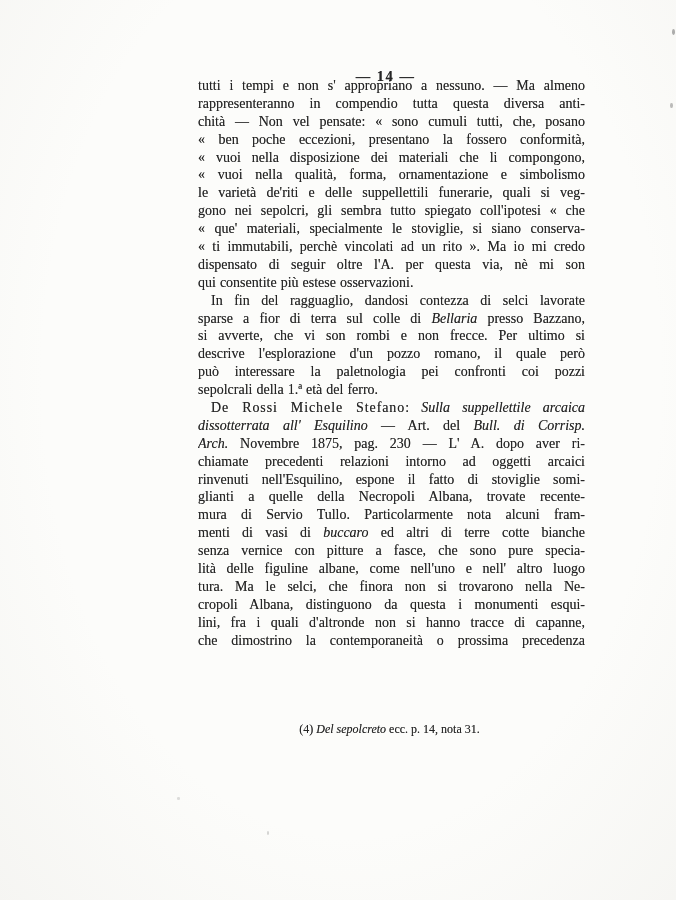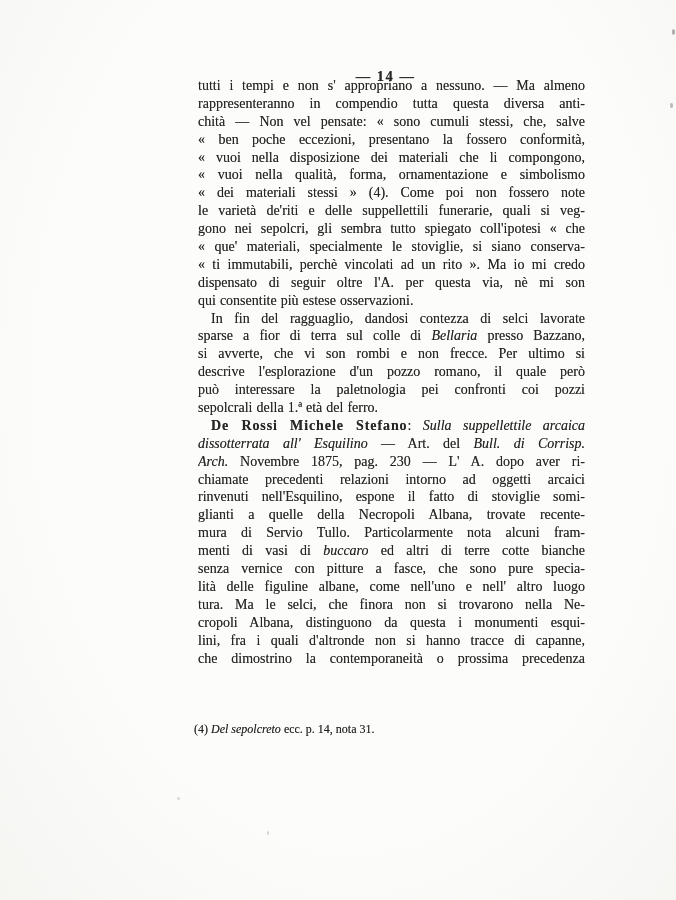--- a/index.html
+++ b/index.html
@@ -48,30 +48,31 @@
     line-height: 17.9px;
     overflow: hidden;
     text-align: justify;
     text-align-last: justify;
     word-spacing: 0.5px;
     margin-left: 12px;
   }
   .line.par-end { text-align-last: left; }
   .line.indent { text-indent: 13px; }
   .seg-italic { font-style: italic; }
-  .seg-bold { font-weight: bold; letter-spacing: 0.9px; }
+  .seg-bold { font-weight: normal; letter-spacing: 0.9px; }
   .footnote {
     position: absolute;
     top: 722px;
     left: 186px;
     width: 399px;
     font-size: 12px;
     line-height: 15px;
     text-indent: 8px;
     text-shadow: 0 0 0.5px rgba(30,30,30,0.5);
+    text-align: center;
   }
   .speck {
     position: absolute;
     background: #6f6f6f;
     border-radius: 45%;
     pointer-events: none;
   }
   .speck-1 { left: 672px; top: 29px;  width: 3px; height: 6px; opacity: 0.55; }
   .speck-2 { left: 670px; top: 103px; width: 3px; height: 5px; opacity: 0.45; }
   .speck-3 { left: 177px; top: 797px; width: 3px; height: 3px; opacity: 0.22; }
@@ -81,25 +82,24 @@
 <body>
 
 <div class="vignette"></div>
 
 <div class="page-number">— 14 —</div>
 
 <div class="text-block">
     <div class="paragraph">
       <div class="line"><span class="seg-regular">tutti i tempi e non s' appropriano a nessuno. — Ma almeno</span></div>
       <div class="line"><span class="seg-regular">rappresenteranno in compendio tutta questa diversa anti-</span></div>
-      <div class="line"><span class="seg-regular">chità — Non vel pensate: « sono cumuli stessi, che, salve</span></div>
+      <div class="line"><span class="seg-regular">chità — Non vel pensate: « sono cumuli tutti, che, posano</span></div>
       <div class="line"><span class="seg-regular">« ben poche eccezioni, presentano la fossero conformità,</span></div>
       <div class="line"><span class="seg-regular">« vuoi nella disposizione dei materiali che li compongono,</span></div>
       <div class="line"><span class="seg-regular">« vuoi nella qualità, forma, ornamentazione e simbolismo</span></div>
-      <div class="line"><span class="seg-regular">« dei materiali stessi » (4). Come poi non fossero note</span></div>
       <div class="line"><span class="seg-regular">le varietà de'riti e delle suppellettili funerarie, quali si veg-</span></div>
       <div class="line"><span class="seg-regular">gono nei sepolcri, gli sembra tutto spiegato coll'ipotesi « che</span></div>
       <div class="line"><span class="seg-regular">« que' materiali, specialmente le stoviglie, si siano conserva-</span></div>
       <div class="line"><span class="seg-regular">« ti immutabili, perchè vincolati ad un rito ». Ma io mi credo</span></div>
       <div class="line"><span class="seg-regular">dispensato di seguir oltre l'A. per questa via, nè mi son</span></div>
       <div class="line par-end"><span class="seg-regular">qui consentite più estese osservazioni.</span></div>
     </div>
     <div class="paragraph">
       <div class="line indent"><span class="seg-regular">In fin del ragguaglio, dandosi contezza di selci lavorate</span></div>
       <div class="line"><span class="seg-regular">sparse a fior di terra sul colle di </span><span class="seg-italic">Bellaria</span><span class="seg-regular"> presso Bazzano,</span></div>

